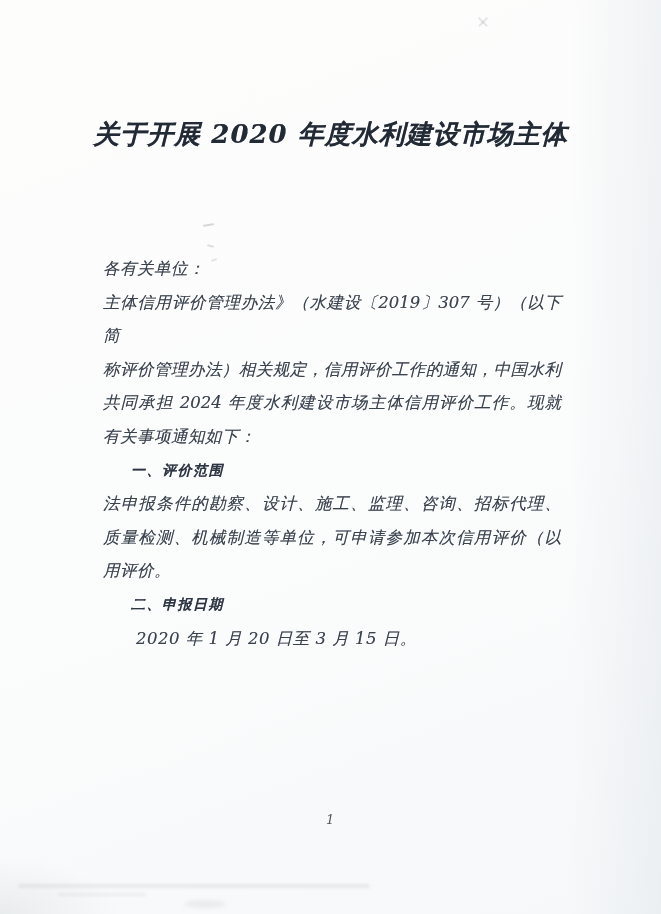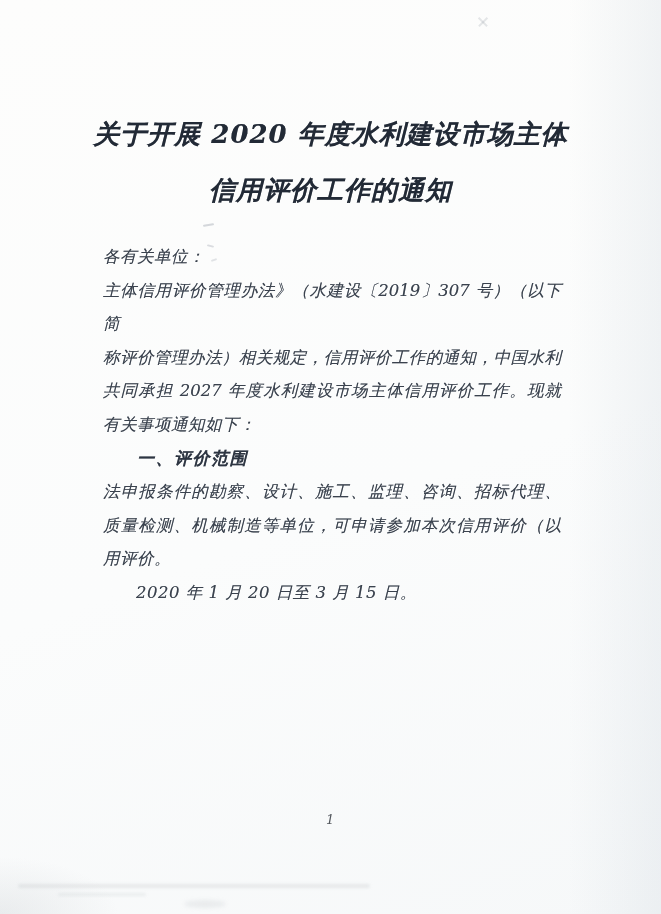--- a/index.html
+++ b/index.html
@@ -34,21 +34,21 @@
     font-size: 26px;
     font-weight: 700;
     color: #222a36;
     letter-spacing: 1px;
     text-shadow: 0 0 0.5px rgba(34,42,54,0.55);
   }
 
   
   .body-block {
     position: absolute;
-    top: 240px;
+    top: 252px;
     left: 103px;
     width: 458px;
   }
   .line {
     line-height: 33.6px;
     font-size: 16.5px;
     letter-spacing: 0.5px;
     color: #3a424e;
     text-shadow: 0 0 0.4px rgba(58,66,78,0.45);
     white-space: nowrap;
@@ -59,21 +59,21 @@
     text-align-last: justify;
     text-justify: inter-character;
     letter-spacing: 0;
   }
   .line.indent {
     text-indent: 2em;
   }
   .line.heading {
     font-family: "DejaVu Sans", "Liberation Sans", sans-serif;
     font-weight: 700;
-    font-size: 17px;
+    font-size: 14px;
     letter-spacing: 1.5px;
     color: #2d3542;
     text-shadow: 0 0 0.5px rgba(45,53,66,0.5);
   }
 
   
   .page-number {
     position: absolute;
     top: 812px;
     left: 0;
@@ -108,33 +108,33 @@
   .corner-shade { top: 856px; left: 0; width: 120px; height: 58px;
     background: radial-gradient(ellipse at 0% 100%, rgba(165,172,178,0.18), rgba(165,172,178,0) 70%); }
 </style>
 </head>
 <body>
 
 <div class="page">
 
   <div class="title-block">
     <div class="title-line">关于开展 2020 年度水利建设市场主体</div>
-    <div class="title-line">信用评价工作的通知</div>
   </div>
 
   <div class="body-block">
     <div class="line">各有关单位：</div>
     <div class="line fill">主体信用评价管理办法》（水建设〔2019〕307 号）（以下简</div>
     <div class="line fill">称评价管理办法）相关规定，信用评价工作的通知，中国水利</div>
-    <div class="line fill">共同承担 2027 年度水利建设市场主体信用评价工作。现就</div>
+    <div class="line fill">共同承担 2024 年度水利建设市场主体信用评价工作。现就</div>
     <div class="line">有关事项通知如下：</div>
     <div class="line heading indent">一、评价范围</div>
     <div class="line fill">法申报条件的勘察、设计、施工、监理、咨询、招标代理、</div>
     <div class="line fill">质量检测、机械制造等单位，可申请参加本次信用评价（以</div>
     <div class="line">用评价。</div>
+    <div class="line heading indent">二、申报日期</div>
     <div class="line indent">2020 年 1 月 20 日至 3 月 15 日。</div>
   </div>
 
   <div class="page-number">1</div>
 
   <div class="artifact smudge-a"></div>
   <div class="artifact smudge-b"></div>
   <div class="artifact smudge-c"></div>
   <div class="artifact cross-mark"></div>
   <div class="artifact streak-a"></div>

